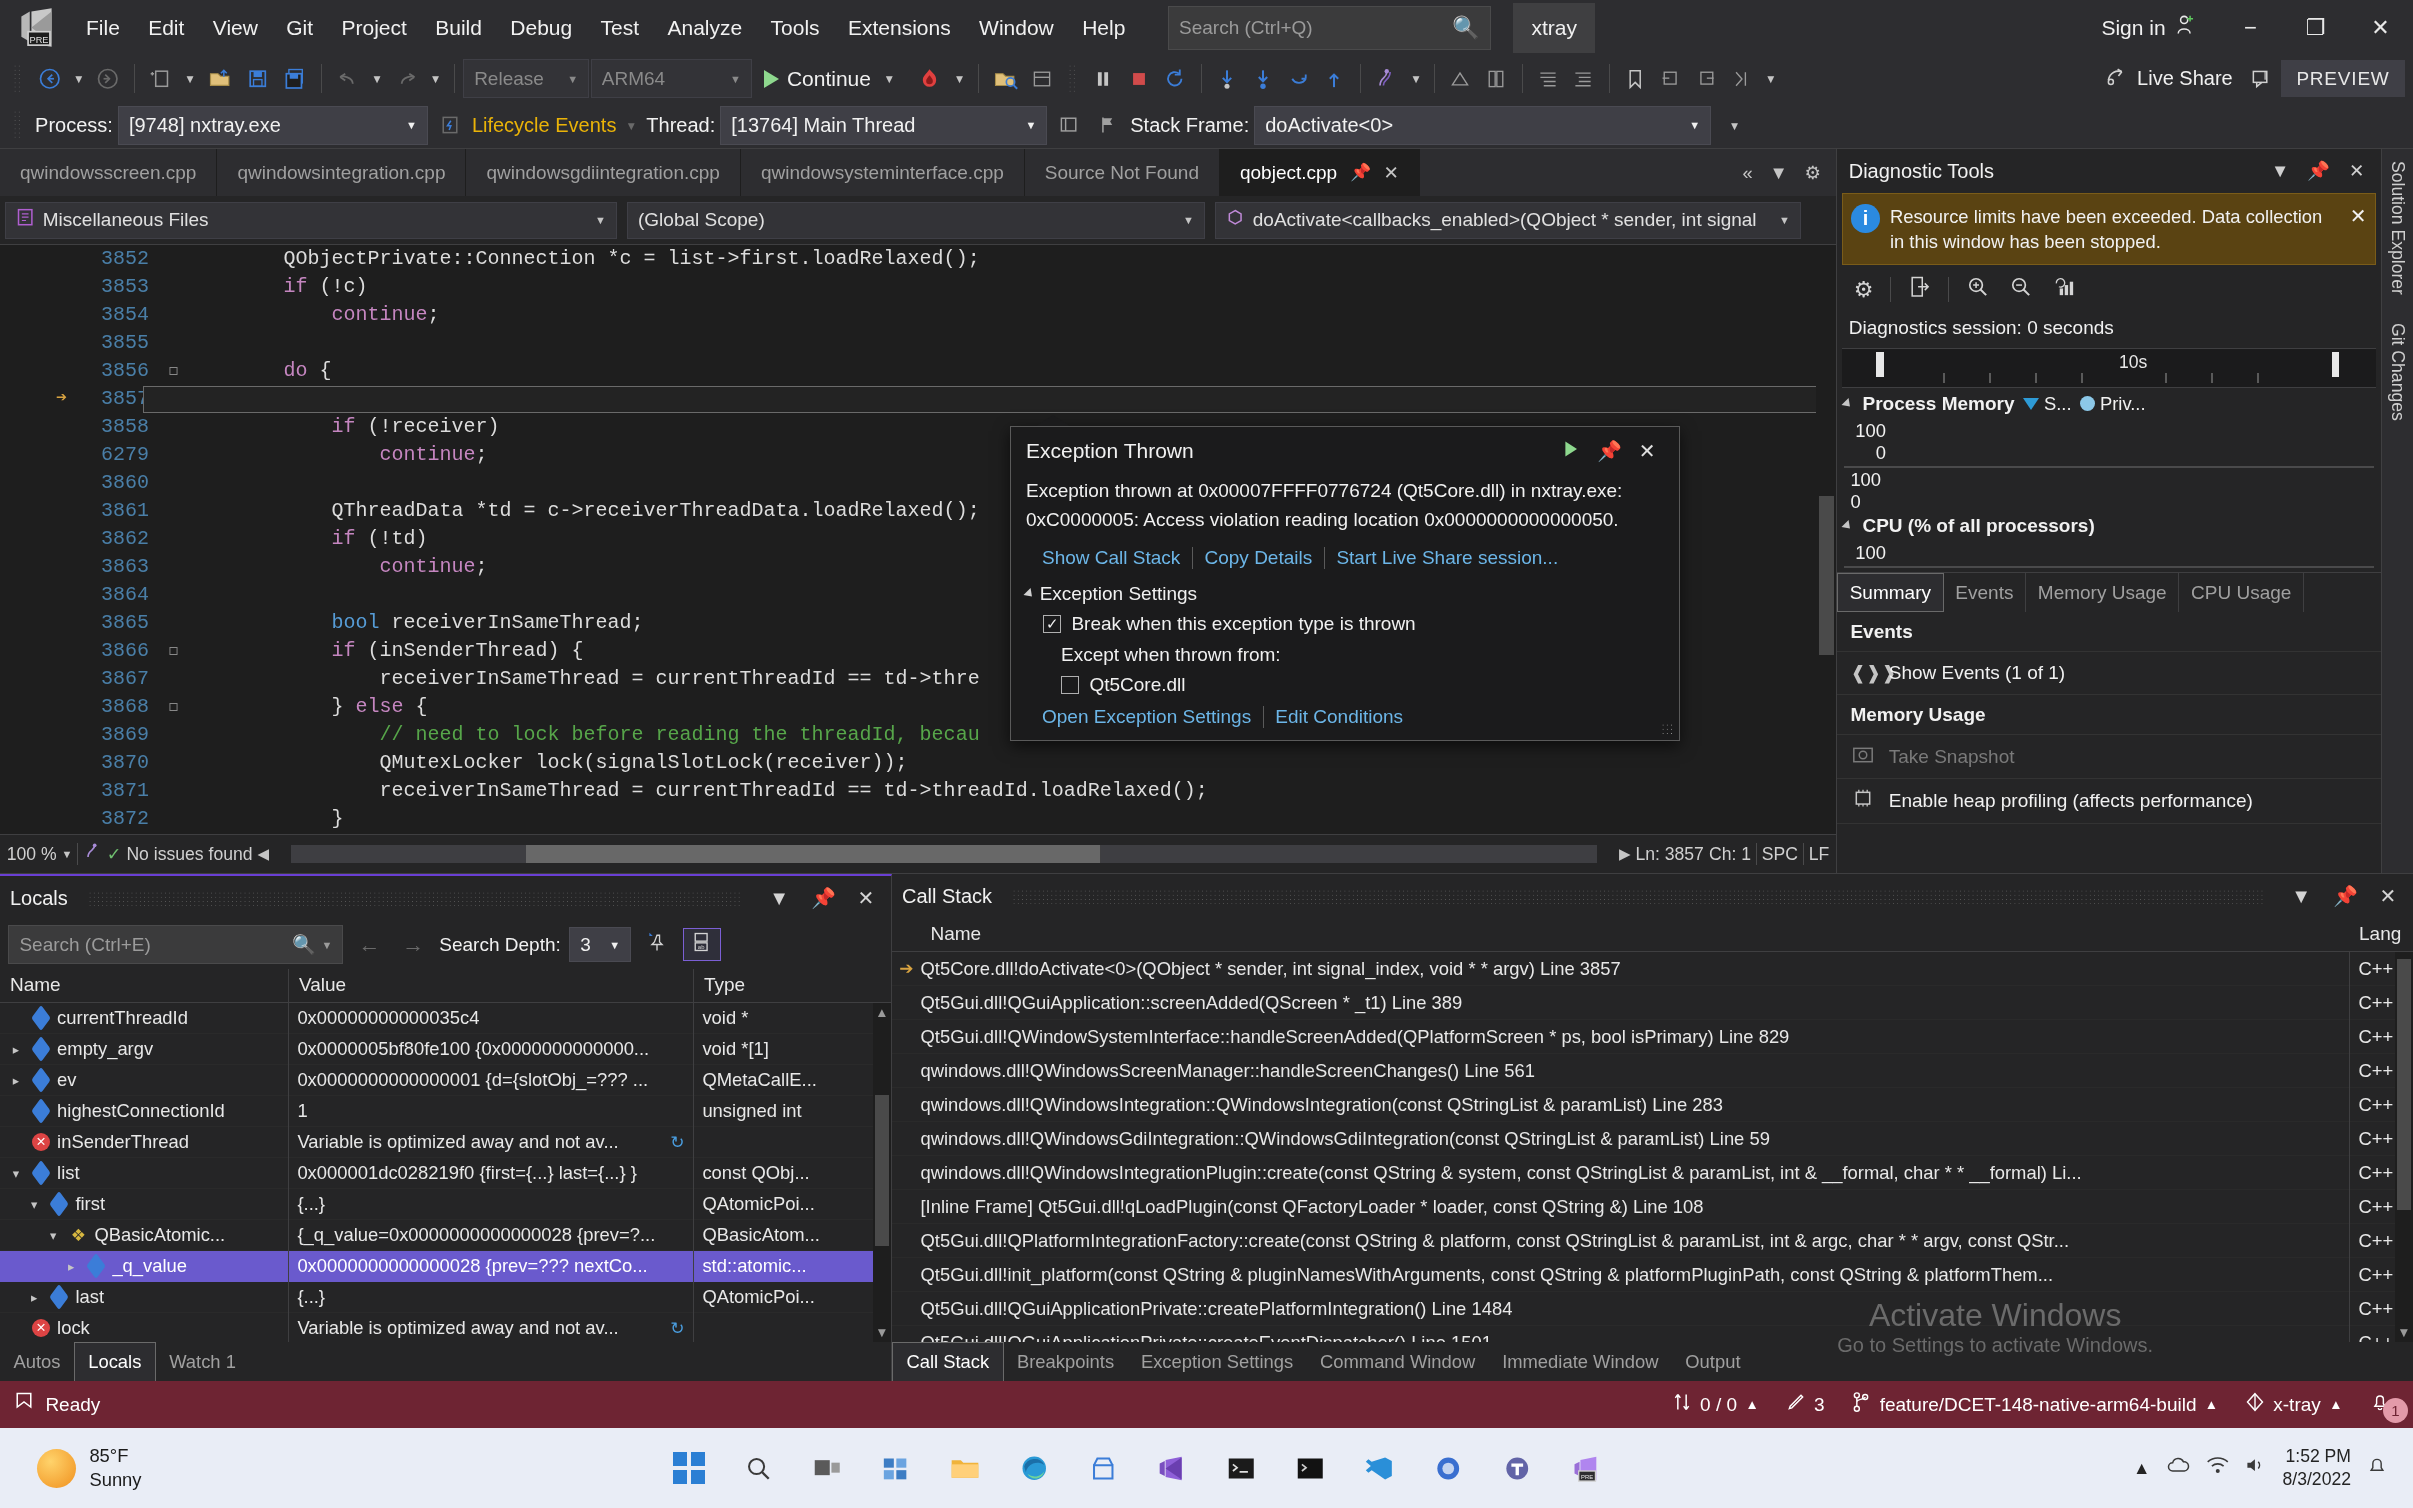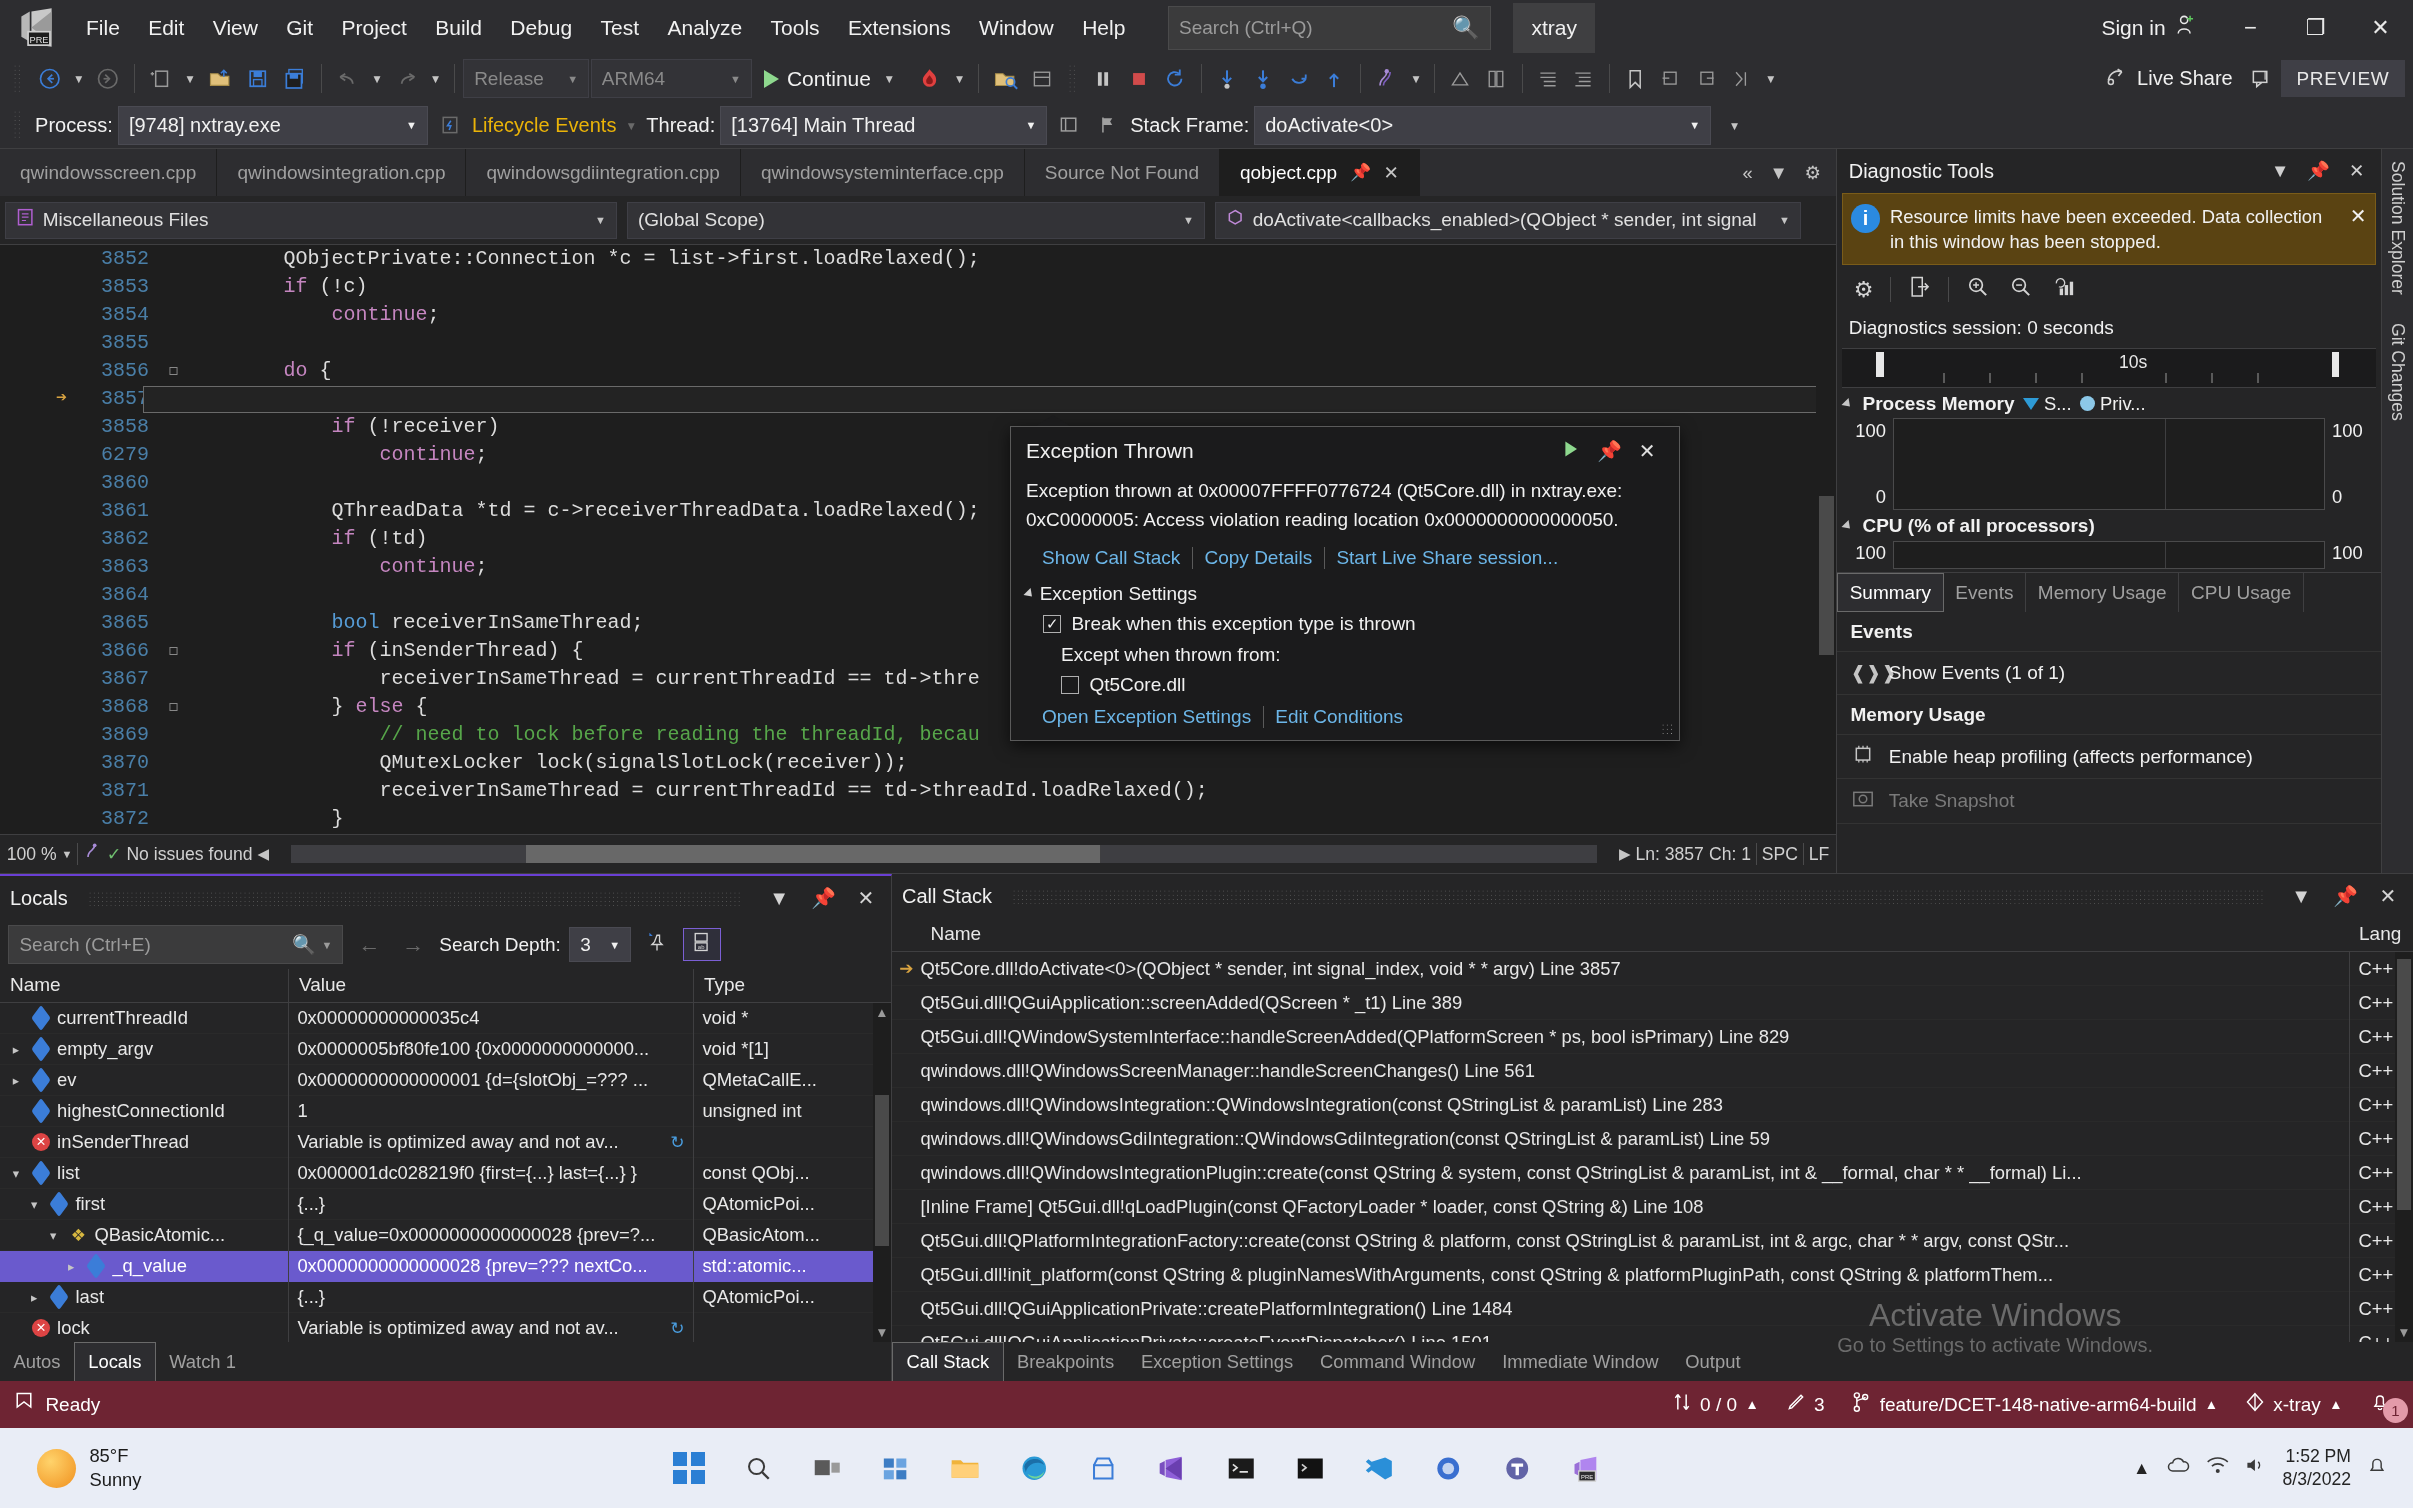--- a/index.html
+++ b/index.html
@@ -124,21 +124,21 @@
   .tl-mark { position:absolute; top:3.4px; width:7.5px; height:25px; background:#e8e8e8; }
   .tl-tick { position:absolute; bottom:3.4px; width:1.7px; height:10px; background:#5a5a5a; }
   .tl-lab { position:absolute; top:3.4px; font-size:17.6px; color:#e8e8e8; }
   .graphsec { padding:5px 6.7px 0; }
   .graphhdr { display:flex; align-items:center; gap:8.4px; font-size:19px; color:#f1f1f1; font-weight:bold; }
   .tri { width:0;height:0;border-left:7.5px solid #c5c5c5;border-top:5px solid transparent;border-bottom:5px solid transparent;
          transform:rotate(45deg); margin-right:3.4px;}
   .legend { display:flex; align-items:center; gap:5px; font-weight:normal; font-size:18.4px; color:#f1f1f1; }
   .lgd-tri { width:0;height:0;border-left:8.4px solid transparent;border-right:8.4px solid transparent;border-top:12.6px solid #2e9bd6; }
   .lgd-dot { width:15px;height:15px;border-radius:50%;background:#8cc8e8; }
-  .graphbody { display:flex; align-items:stretch; height:92px; margin-top:3.4px; }
+  .graphbody { display:flex; align-items:stretch; height:92px; margin-top:3.4px;flex-direction:column; }
   .gax { width:49px; font-size:18.4px; color:#f1f1f1; display:flex; flex-direction:column; justify-content:space-between;
          padding:1.7px 0; text-align:right; padding-right:6.7px; }
   .gplot { flex:1; border:0.8px solid #4a4a4b; position:relative; background:#1e1e1e; }
   .gplot .vline { position:absolute; top:0; bottom:0; width:0.8px; background:#3f3f41; left:63%; }
   .diagtabs { display:flex; align-items:stretch; height:40px; background:#252526; border-top:0.8px solid #3f3f41; margin-top:3.4px;}
   .diagtab { display:flex; align-items:center; padding:0 11.7px; font-size:19px; color:#a0a0a0;
              border-right:0.8px solid #3f3f41;}
   .diagtab.active { color:#ffffff; background:#2d2d30; border:0.8px solid #6a6a6a; }
   .summary { flex:1; overflow:hidden; position:relative; }
   .sum-hdr { padding:8.4px 13.4px; font-size:19px; font-weight:bold; color:#f1f1f1; border-bottom:0.8px solid #333; }
@@ -792,37 +792,37 @@
         <div class="diagtab">Memory Usage</div>
         <div class="diagtab">CPU Usage</div>
       </div>
       <div class="summary">
         <div class="sum-hdr">Events</div>
         <div class="sum-row">
           <span class="sum-ic">❰❱❱</span>
           <span>Show Events (1 of 1)</span>
         </div>
         <div class="sum-hdr">Memory Usage</div>
+        <div class="sum-row dim">
+          <span class="sum-ic">
+            <svg width="22" height="18.4" viewBox="0 0 26 22">
+                <rect x="2" y="4" width="22" height="16" fill="none" stroke="#7a7a7a" stroke-width="1.8"></rect>
+                <circle cx="13" cy="12" r="4.5" fill="none" stroke="#7a7a7a" stroke-width="1.8"></circle>
+              </svg>
+          </span>
+          <span>Take Snapshot</span>
+        </div>
         <div class="sum-row">
           <span class="sum-ic">
             <svg width="22" height="18.4" viewBox="0 0 26 22">
                 <rect x="5" y="4" width="16" height="14" fill="none" stroke="#c5c5c5" stroke-width="1.8"></rect>
                 <path d="M8 4 v-3 M13 4 v-3 M18 4 v-3 M8 18 v3 M13 18 v3 M18 18 v3" stroke="#c5c5c5" stroke-width="1.5"></path>
               </svg>
           </span>
           <span>Enable heap profiling (affects performance)</span>
-        </div>
-        <div class="sum-row dim">
-          <span class="sum-ic">
-            <svg width="22" height="18.4" viewBox="0 0 26 22">
-                <rect x="2" y="4" width="22" height="16" fill="none" stroke="#7a7a7a" stroke-width="1.8"></rect>
-                <circle cx="13" cy="12" r="4.5" fill="none" stroke="#7a7a7a" stroke-width="1.8"></circle>
-              </svg>
-          </span>
-          <span>Take Snapshot</span>
         </div>
       </div>
     </div>
 
     <div class="rtabs">
       <span class="rtab">Solution Explorer</span>
       <span class="rtab">Git Changes</span>
     </div>
   </div>
 

